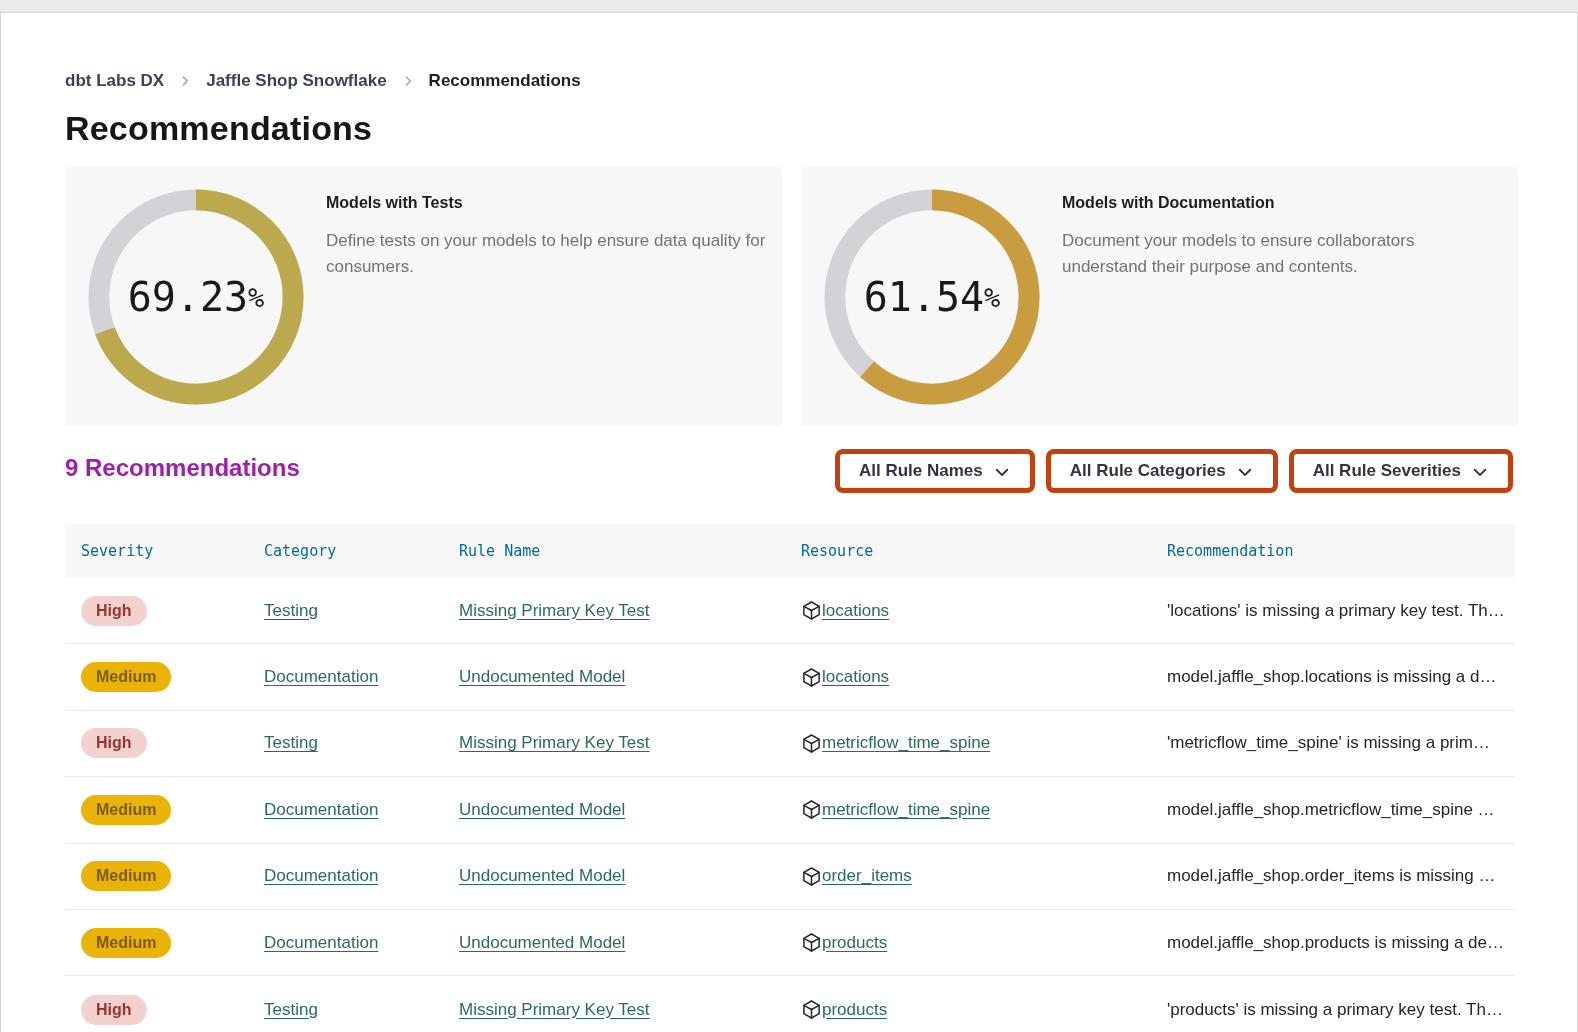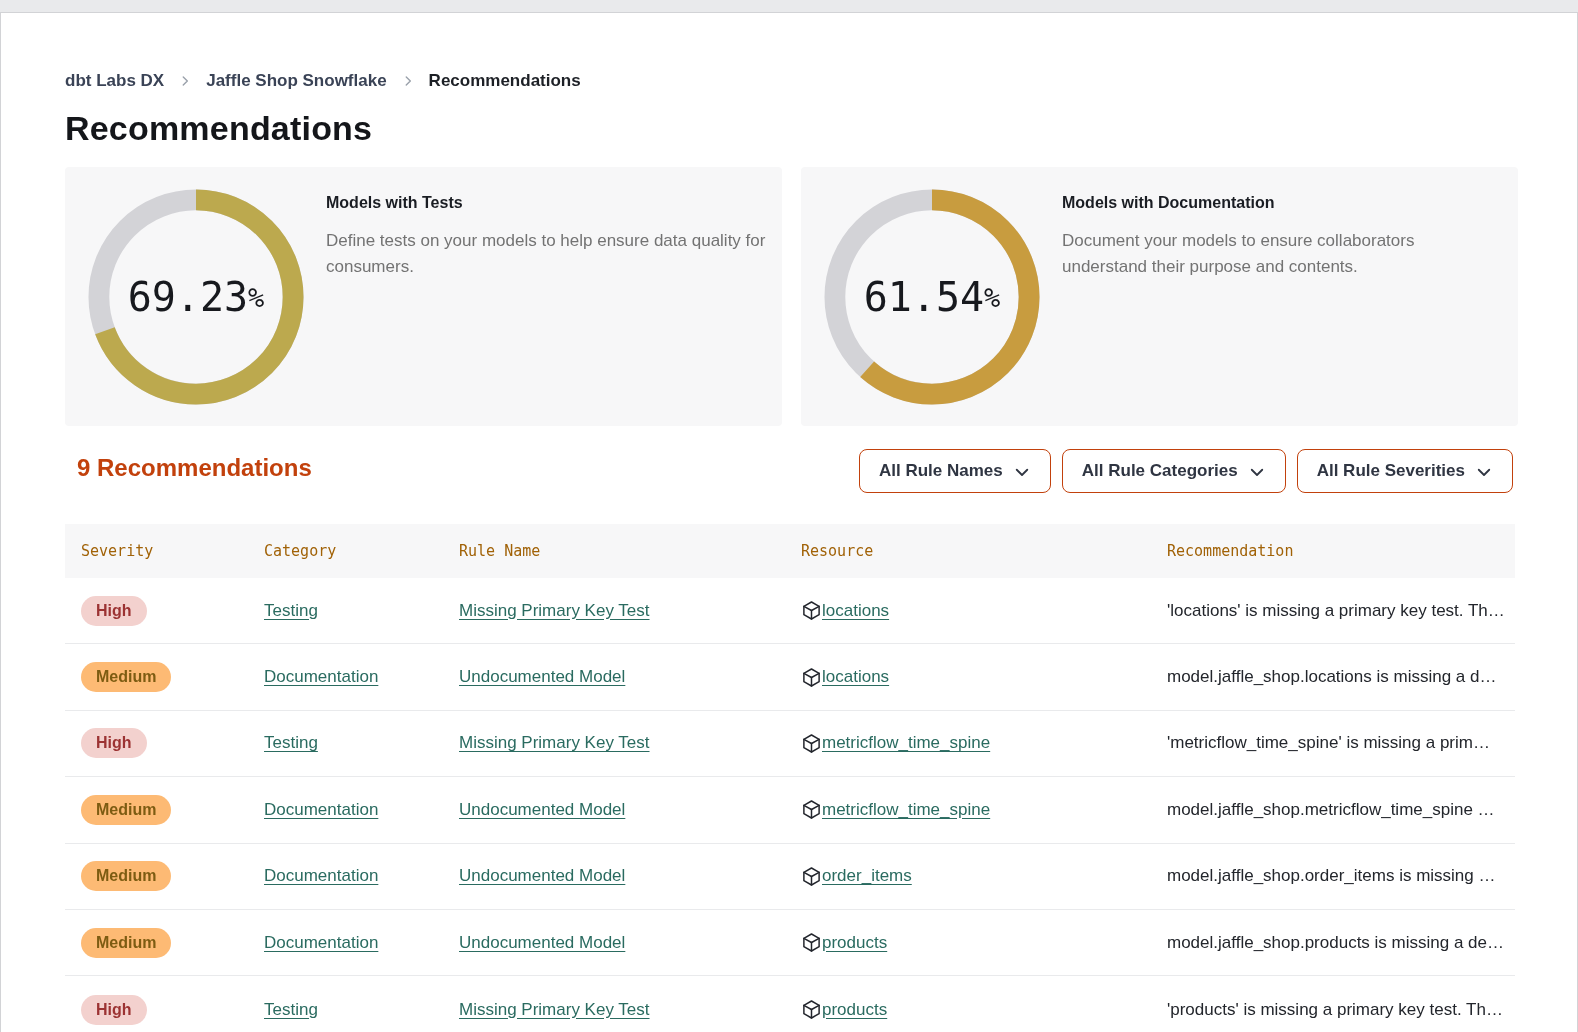--- a/index.html
+++ b/index.html
@@ -30,47 +30,47 @@
   .donut-label { position:absolute; inset:0; display:flex; align-items:center; justify-content:center; }
   .donut-value { font-size:40px; color:#17191e; font-weight:500; }
   .donut-suffix { font-size:27px; font-weight:500; }
   .card-text { position:absolute; left:261px; top:27px; }
   .card-title { font-size:16px; font-weight:700; color:#1a1d23; }
   .card-desc { margin-top:16px; font-size:17px; line-height:1.55; color:#737373; }
   .card-desc.w1 { max-width:470px; }
   .card-desc.w2 { max-width:420px; }
 
   
-  .list-header { position:absolute; left:76px; top:441px; font-size:24px; font-weight:700; color:#c2410c; }
+  .list-header { position:absolute; left:64px; top:441px; font-size:24px; font-weight:700; color:#a21caf; }
   .filters { position:absolute; top:436px; right:64px; display:flex; gap:11px; }
   .filter-btn {
     height:44px; display:flex; align-items:center; gap:10px; padding:0 19px;
-    background:#fff; border:1px solid #c2410c; border-radius:8px;
+    background:#fff; border:5px solid #c2410c; border-radius:8px;
     font-size:17px; font-weight:600; color:#2f3542; cursor:pointer;
     font-family: "Liberation Sans", sans-serif;
   }
   .filter-btn svg { margin-top:2px; }
 
   
   .table { position:absolute; left:64px; top:511px; width:1450px; }
   .trow {
     display:grid; grid-template-columns: 183px 195px 342px 366px 1fr;
     align-items:center; padding-left:16px;
   }
   .thead { height:54px; background:#f7f7f8; }
-  .th { font-family:"DejaVu Sans Mono", monospace; font-size:15px; color:#a16207; }
+  .th { font-family:"DejaVu Sans Mono", monospace; font-size:15px; color:#0369a1; }
   .tr { height:66.4px; border-bottom:1px solid #e9eaec; background:#fff; }
   .tr:last-child { border-bottom:none; }
 
   .badge {
     display:inline-block; padding:7px 15px; border-radius:999px;
     font-size:16px; font-weight:700; line-height:1;
   }
   .sev-high   { background:#f3d1ce; color:#9c3333; }
-  .sev-medium { background:#fdba74; color:#7d5c12; }
+  .sev-medium { background:#eab308; color:#7d5c12; }
 
   .lnk { color:#2a6b60; font-size:17px; text-decoration:underline; text-underline-offset:3px; cursor:pointer; width:max-content;text-align:right; }
   .res-cell { display:flex; align-items:center; }
   .cube { flex:0 0 auto; display:flex; color:#23262d; }
   .rec-text { font-size:17px; color:#23262c; white-space:nowrap; overflow:hidden; }
 
   .bottom-strip { position:absolute; left:64px; width:1450px; bottom:0; height:7px; background:#1a1a1c; }
 </style>
 </head>
 <body>

